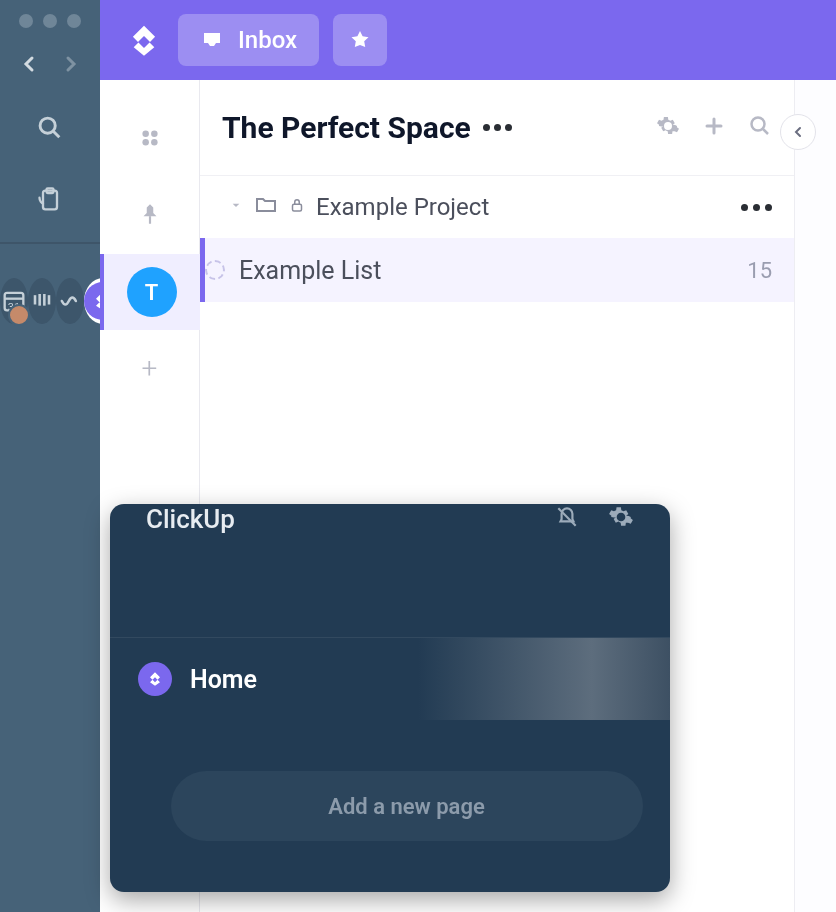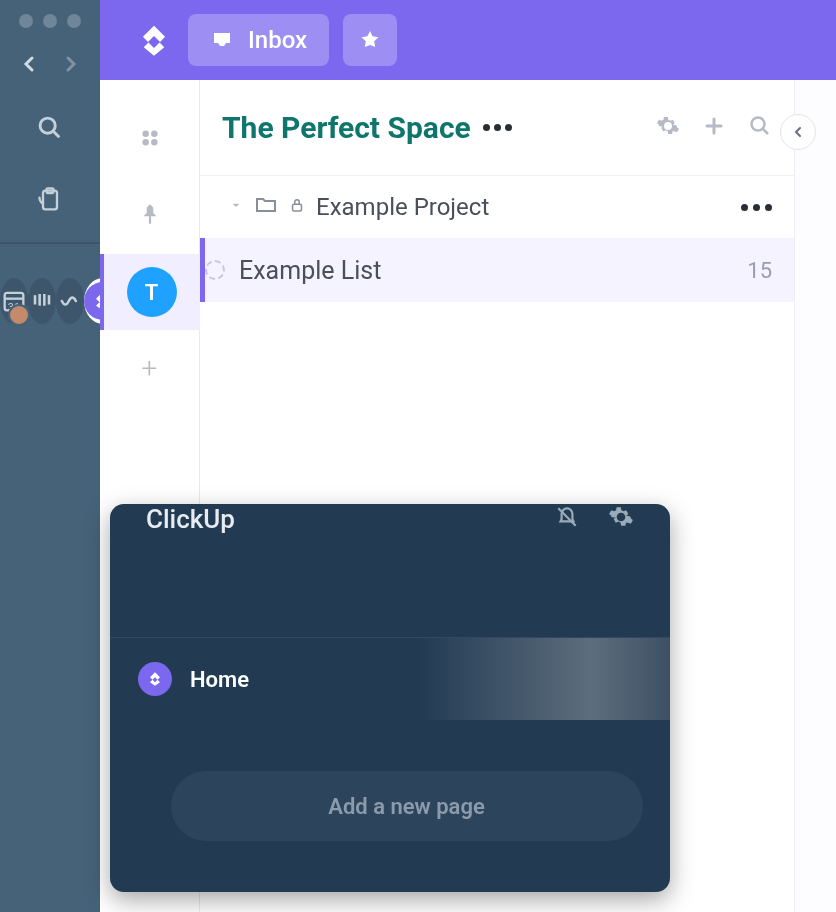--- a/index.html
+++ b/index.html
@@ -21,42 +21,42 @@
   .app-divider-top { position:absolute; left:0; top:242px; width:100px; height:2px; background:#3e5569; }
   .app-sidebar-below { position:absolute; left:0; top:244px; width:100px; }
   .rail-icon.cal { position:relative; }
   .cal-badge { position:absolute; right:-2px; bottom:-2px; width:22px; height:22px; border-radius:50%; background:#c58a6a; border:2px solid #466278; }
   .rail-icon.clickup-active { background:#fff; }
   .clickup-svg-outer { width:38px; height:38px; border-radius:50%; background:#7b68ee; display:flex; align-items:center; justify-content:center; }
   
   .topbar {
     position:absolute; left:100px; top:0; right:0; height:80px;
     background:#7b68ee;
-    display:flex; align-items:center; padding-left:34px; gap:14px;
+    display:flex; align-items:center; padding-left:24px; gap:14px;
   }
   .logo-badge { width:40px; height:40px; display:flex; align-items:center; justify-content:center; }
   .inbox-pill { background:rgba(255,255,255,0.25); border-radius:8px; height:52px; padding:0 22px; display:flex; align-items:center; gap:14px; color:#fff; font-size:24px; font-weight:500; }
   .star-pill { background:rgba(255,255,255,0.25); border-radius:8px; width:54px; height:52px; display:flex; align-items:center; justify-content:center; color:#fff; }
   
   .mini-rail {
     position:absolute; left:100px; top:80px; width:100px; bottom:0;
     background:#fff; border-right:1px solid #e9e9ef;
     display:flex; flex-direction:column; align-items:center; padding-top:22px;
   }
   .mini-item { width:100px; height:76px; display:flex; align-items:center; justify-content:center; }
   .mini-item.selected { background:#f0eeff; border-left:4px solid #7b68ee; }
   .mini-icon svg { width:26px; height:26px; color:#b7b9c5; }
   .team-avatar { width:50px; height:50px; border-radius:50%; background:#1fa2ff; color:#fff; font-weight:600; font-size:22px; display:flex; align-items:center; justify-content:center; }
   .mini-add { font-size:28px; color:#b7b9c5; font-weight:300; }
   
   .content-pane {
     position:absolute; left:200px; top:80px; width:594px; bottom:0; background:#fff;
   }
   .space-header { height:96px; display:flex; align-items:center; padding:0 22px; border-bottom:1px solid #f0f0f4; }
-  .space-title { font-size:30px; font-weight:700; color:#0f766e; }
+  .space-title { font-size:30px; font-weight:700; color:#0f172a; }
   .dots3 { display:inline-flex; gap:4px; margin-left:12px; }
   .dots3 span { width:7px; height:7px; border-radius:50%; background:#2a2e34; }
   .header-actions { margin-left:auto; display:flex; gap:22px; align-items:center; color:#b7b9c5; }
   .header-actions svg { width:24px; height:24px; }
   
   .proj-row { height:62px; display:flex; align-items:center; padding-left:28px; padding-right:22px; }
   .chev-small { color:#b7b9c5; margin-right:10px; }
   .folder-ic { margin-right:10px; color:#8a8d9c; }
   .lock-ic { margin-right:10px; color:#8a8d9c; }
   .proj-name { font-size:24px; color:#4b4f5c; font-weight:400; }
@@ -76,21 +76,21 @@
     background:#223b53; border-radius:14px; box-shadow:0 8px 24px rgba(0,0,0,0.35);
     display:flex; flex-direction:column; overflow:hidden;
   }
   .pop-head { height:134px; display:flex; padding:0 36px; border-bottom:1px solid #32495f; }
   .pop-title { color:#e7ecf1; font-size:26px; font-weight:500; }
   .pop-actions { margin-left:auto; display:flex; gap:28px; color:#9cabba; }
   .pop-actions svg { width:26px; height:26px; }
   .pop-row { height:82px; display:flex; align-items:center; padding:0 28px; gap:18px;
     background:linear-gradient(90deg,#223b53 0%,#223b53 55%,#5d6d7d 86%,#3d5063 100%); }
   .pop-row-icon { width:34px; height:34px; border-radius:50%; background:#7b68ee; display:flex; align-items:center; justify-content:center; }
-  .pop-row-label { color:#fff; font-size:22px; font-weight:600; }
+  .pop-row-label { color:#fff; font-size:25px; font-weight:600; }
   .pop-foot { flex:1; display:flex; align-items:center; justify-content:center;padding-left:33px; }
   .pop-add-btn { width:472px; height:70px; border-radius:35px; background:#2c455c; display:flex; align-items:center; justify-content:center; color:#8c9bab; font-size:22px; font-weight:600; }
 </style>
 </head>
 <body>
 
 <div class="root">
 
   <div class="app-sidebar">
     <div class="traffic">

